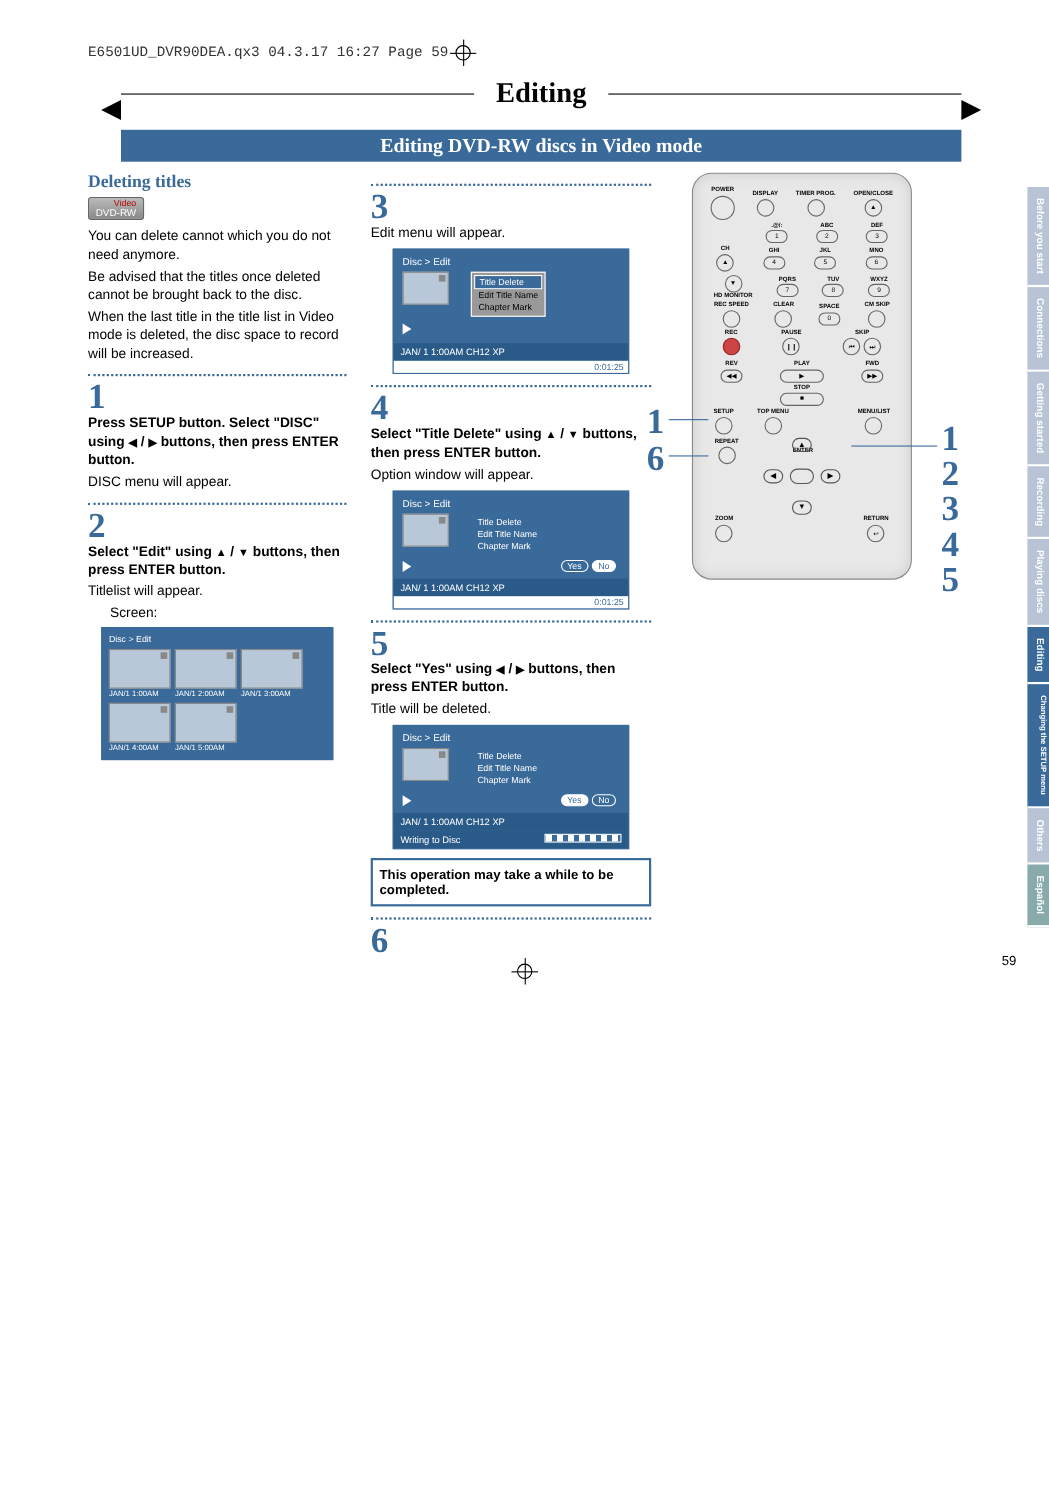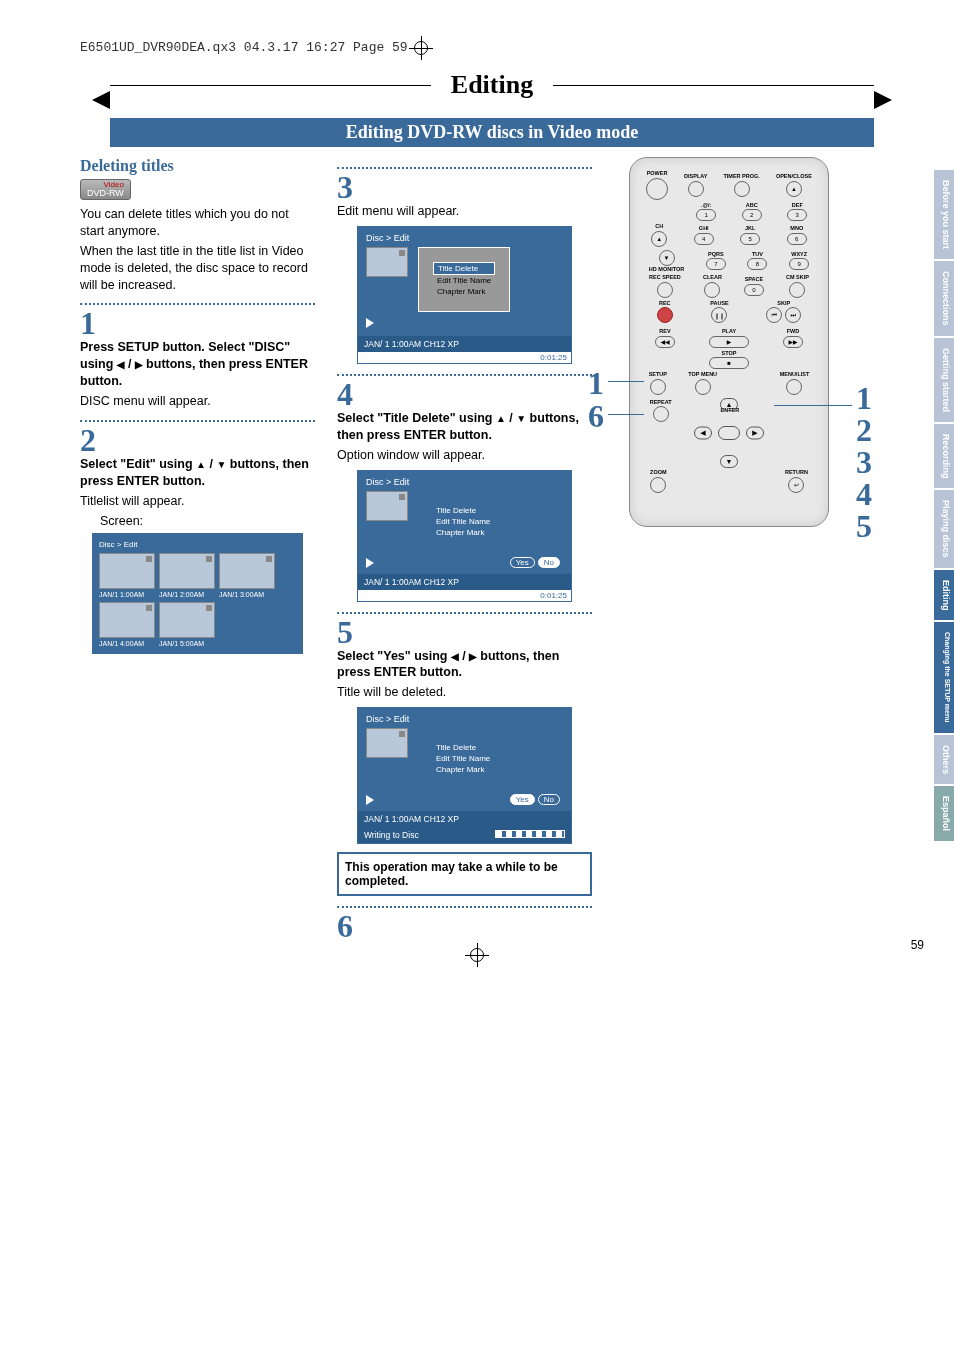--- a/index.html
+++ b/index.html
@@ -26,21 +26,21 @@
   .dvd-badge .v{color:#b00;font-size:8px;display:block;line-height:7px;text-align:right;}
   p { font-size: 12.5px; line-height: 1.35; margin-bottom: 3px; }
   .dots { border-top: 2px dotted #3a6a9a; margin: 10px 0 2px; }
   .bignum { font-family: Georgia, serif; color: #3a6a9a; font-size: 32px; font-weight: bold; line-height: 1; }
   .bold { font-weight: bold; }
   .tri { font-size: 10px; }
   .osd { border:1px solid #3a6a9a; background:#3a6a9a; color:#fff; font-size:9px; margin:6px 0; }
   .osd-inner { padding:6px 8px; }
   .osd .status { background:#2a5a88; padding:3px 6px; font-size:8.5px; display:flex; justify-content:space-between; }
   .osd .bar { background:#fff; color:#3a6a9a; text-align:right; padding:1px 4px; font-size:8px; }
-  .osd-menu { background:#999; color:#000; display:inline-block; border:1px solid #fff; padding:14px; margin-left:6px;}
+  .osd-menu { background:#999; color:#000; display:inline-block; border:1px solid #fff; padding:2px; margin-left:16px;}
   .osd-menu div{padding:1px 4px; font-size:8px;}
   .osd-menu .sel{background:#3a6a9a;color:#fff;border:1px solid #fff;}
   .osd-thumb{display:inline-block;width:42px;height:30px;background:#b8c8d8;border:1px solid #888;vertical-align:top;margin-right:4px;position:relative;}
   .osd-thumb::after{content:"";position:absolute;top:2px;right:2px;width:6px;height:6px;background:#888;}
   .disc-menu{background:#999;border:1px solid #666;font-size:9px;color:#fff;}
   .disc-menu .hdr{background:#3a6a9a;padding:2px 6px;}
   .disc-menu .row{background:#888;border-bottom:1px solid #777;padding:2px 6px;color:#000;}
   .disc-menu .row.sel{background:#aaa;}
   .titlelist{border:1px solid #3a6a9a;background:#3a6a9a;padding:6px;color:#fff;font-size:8px;}
   .titlelist .hdr{margin-bottom:4px;}
@@ -105,21 +105,22 @@
   <div class="subtitle-bar">Editing DVD-RW discs in Video mode</div>
 
   <div class="columns">
 
     <div class="col col1">
       <div class="section-h">Deleting titles</div>
       <div class="dvd-badge">
         <span class="v">Video</span>
         <span>DVD-RW</span>
       </div>
-      <p>You can delete titles which you do not start anymore.</p>
+      <p>You can delete cannot which you do not need anymore.</p>
+      <p>Be advised that the titles once deleted cannot be brought back to the disc.</p>
       <p>When the last title in the title list in Video mode is deleted, the disc space to record will be increased.</p>
 
       <div class="dots"></div>
       <div class="bignum">1</div>
       <p class="bold">
         <span>Press SETUP button. Select "DISC" using </span><span class="tri">◀</span><span> / </span><span class="tri">▶</span><span> buttons, then press ENTER button.</span>
       </p>
       <p>DISC menu will appear.</p>
 
 

